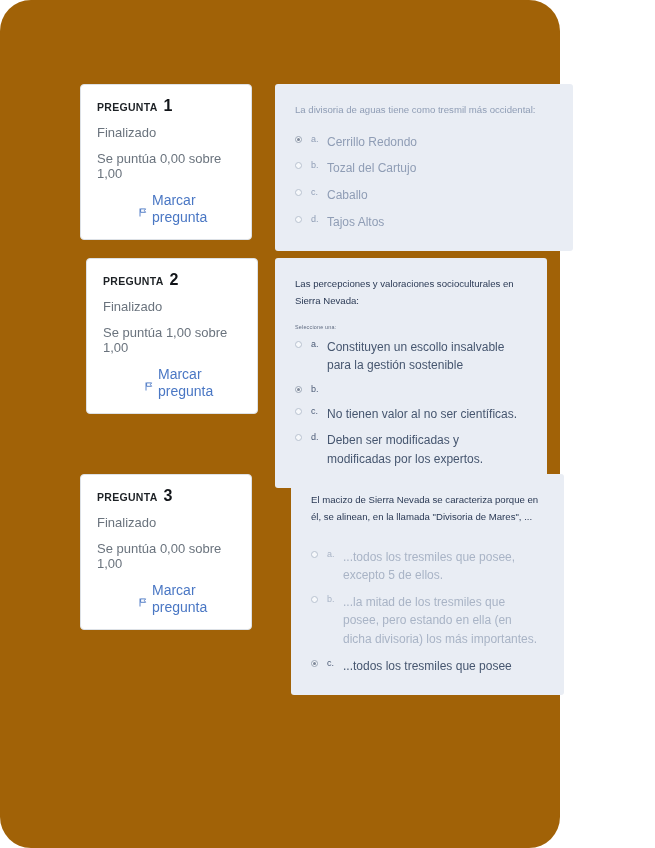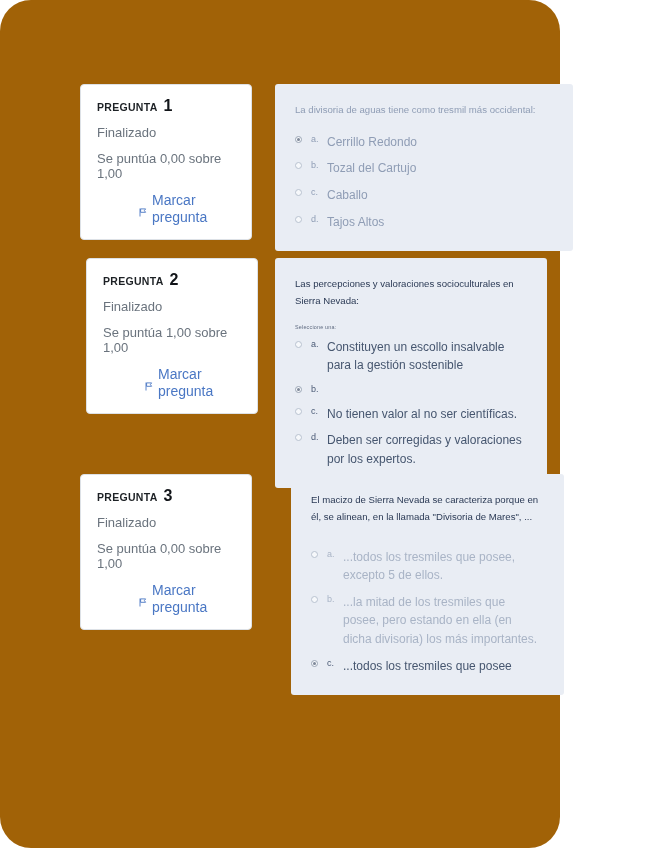--- a/index.html
+++ b/index.html
@@ -240,21 +240,21 @@
           <span class="opt-letter">b.</span>
         </li>
         <li class="opt">
           <span class="radio"></span>
           <span class="opt-letter">c.</span>
           <span class="opt-text">No tienen valor al no ser científicas.</span>
         </li>
         <li class="opt">
           <span class="radio"></span>
           <span class="opt-letter">d.</span>
-          <span class="opt-text">Deben ser corregidas y valoraciones por los expertos.</span>
+          <span class="opt-text">Deben ser modificadas y modificadas por los expertos.</span>
         </li>
       </ul>
     </div>
   </div>
 
   <div class="qblock q3">
     <div class="info-card">
       <div class="info-title">
         <span>PREGUNTA</span>
         <span class="qnum">3</span>

